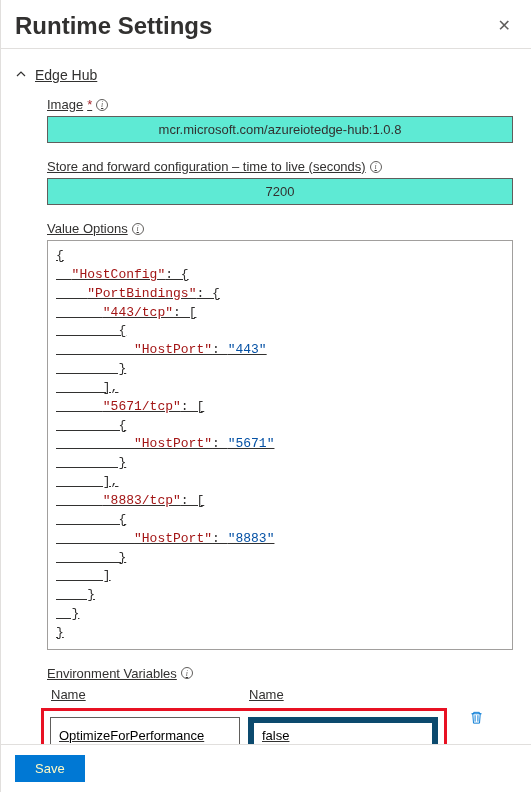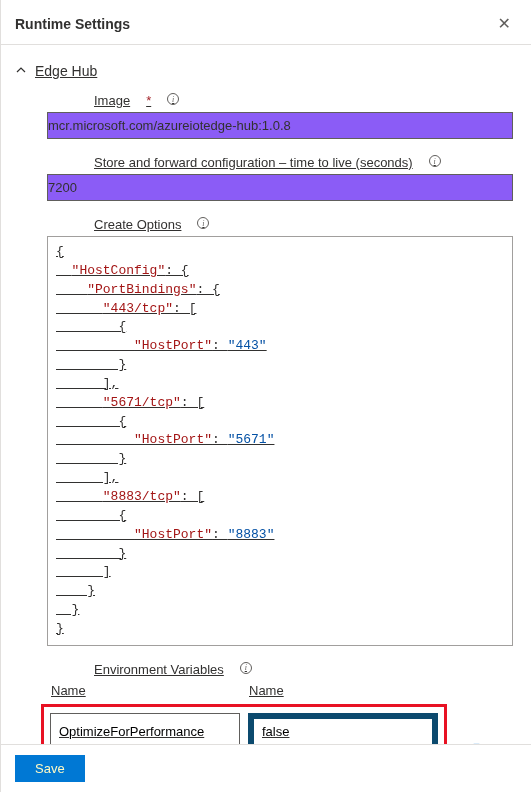--- a/index.html
+++ b/index.html
@@ -21,21 +21,21 @@
       border-left: 1px solid #e1dfdd;
     }
     .header {
       display: flex;
       justify-content: space-between;
       align-items: center;
       padding: 12px 16px 8px 14px;
       border-bottom: 1px solid #e1dfdd;
     }
     .header h1 {
-      font-size: 14px;
+      font-size: 24px;
       font-weight: 600;
       color: #323130;
     }
     .close-btn {
       background: none;
       border: none;
       cursor: pointer;
       font-size: 16px;
       color: #605e5c;
       padding: 4px;
@@ -68,49 +68,49 @@
     }
     .section-body {
       padding-left: 32px;
       padding-right: 4px;
     }
     .field {
       margin-bottom: 16px;
     }
     .field-label {
       display: flex;
-      align-items: flex-start;
-      gap: 16px;
+      align-items: center;
+      gap: 4px;
       font-size: 13px;
       margin-bottom: 4px;
       color: #323130;
-      margin-left: 47px;
     }
     .req { color: #a4262c; }
     .info-icon {
       display: inline-flex;
       align-items: center;
       justify-content: center;
       width: 12px;
       height: 12px;
       border: 1px solid #605e5c;
       border-radius: 50%;
       font-size: 8px;
       color: #605e5c;
       font-family: Georgia, serif;
       font-style: italic;
     }
     .text-input {
       width: 100%;
-      padding: 5px 0;
+      padding: 5px 8px;
       border: 1px solid #605e5c;
       font-size: 13px;
       font-family: inherit;
       color: #323130;
-      background: #8b5cf6;
+      background: #5eead4;
+      text-align: center;
     }
     .code-box {
       width: 100%;
       border: 1px solid #a19f9d;
       background: #fff;
       padding: 6px 8px;
       font-family: Consolas, "Courier New", monospace;
       font-size: 13px;
       line-height: 1.45;
       white-space: pre;
@@ -125,21 +125,21 @@
     }
     .env-head {
       display: flex;
       padding-left: 4px;
       margin-bottom: 6px;
     }
     .env-head .col-name { width: 198px; font-size: 13px; }
     .env-head .col-value { flex: 1; font-size: 13px; }
     .env-row {
       display: flex;
-      align-items: flex-end;
+      align-items: flex-start;
       gap: 20px;
       position: relative;
     }
     .env-row .env-input {
       width: 190px;
       padding: 5px 8px;
       border: 1px solid #605e5c;
       font-size: 13px;
       font-family: inherit;
     }
@@ -216,21 +216,21 @@
       <div class="field">
         <div class="field-label">
           <span>Store and forward configuration – time to live (seconds)</span>
           <span class="info-icon">i</span>
         </div>
         <input class="text-input" type="text" value="7200" style="">
       </div>
 
       <div class="field">
         <div class="field-label">
-          <span>Create Options</span>
+          <span>Value Options</span>
           <span class="info-icon">i</span>
         </div>
         <div class="code-box" id="code-editor"><span class="json-brace">{</span>
   <span class="json-key">"HostConfig"</span>: {
     <span class="json-key">"PortBindings"</span>: {
       <span class="json-key">"443/tcp"</span>: [
         {
           <span class="json-key">"HostPort"</span>: <span class="json-str">"443"</span>
         }
       ],

